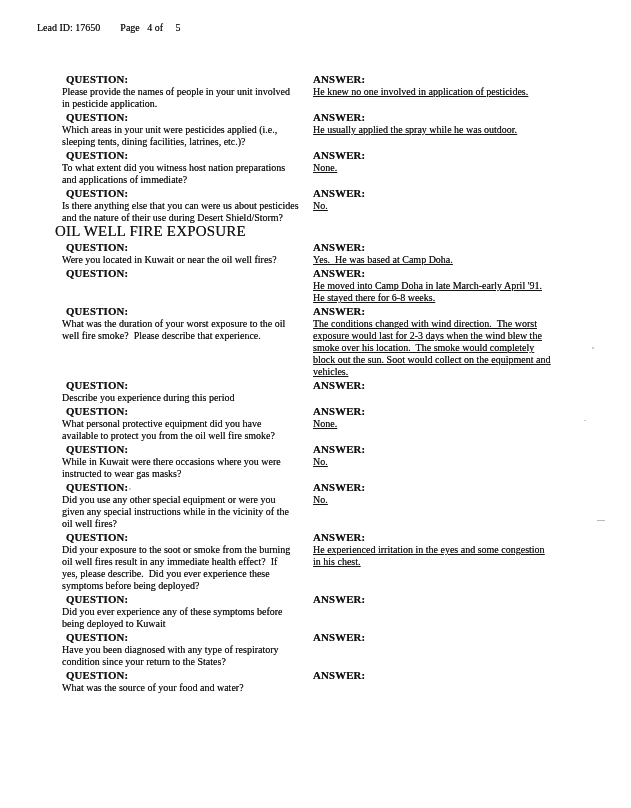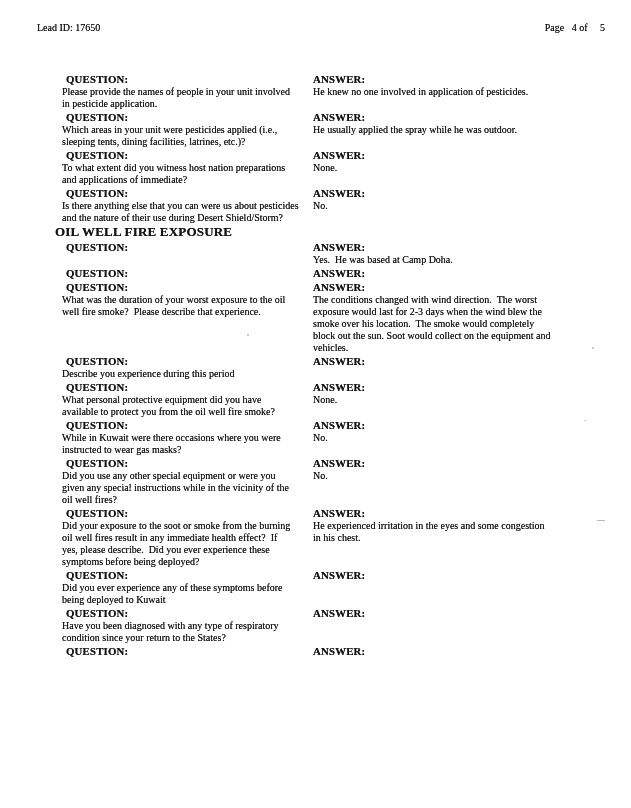--- a/index.html
+++ b/index.html
@@ -11,25 +11,25 @@
     position:relative;
     overflow:hidden;
     -webkit-font-smoothing:antialiased;
   }
   .page{
     position:absolute;inset:0;
     padding:22px 26px 0 37px;
     box-sizing:border-box;
   }
   .hdr{
-    display:flex;justify-content:space-between;align-items:flex-start;
+    display:flex;justify-content:flex-start;align-items:flex-start;
     font-size:10px;line-height:12px;
     text-shadow:0 0 .35px #444;
   }
-  .hdr .pg{white-space:pre;}
+  .hdr .pg{white-space:pre;padding-left:20px;}
   .content{
     margin-top:39px;
     padding-left:25px; 
     text-shadow:0 0 .35px #444;
   }
   .qa{
     display:grid;
     grid-template-columns:251px 1fr;
     margin-bottom:1px;
   }
@@ -39,24 +39,24 @@
     line-height:13px;
     letter-spacing:.2px;
   }
   .qcol .lbl{margin-left:4px;}
   .txt{
     font-size:10px;
     line-height:12px;
     white-space:pre-wrap;
     max-width:250px;
   }
-  .acol .txt{max-width:272px;}
+  .acol .txt{max-width:272px;text-decoration:underline;}
   .section{
-    font-weight:bold;
-    font-size:13px;
+    font-weight:normal;
+    font-size:15px;
     line-height:13px;
     letter-spacing:.2px;
     margin:1px 0 3px -7px; 
   }
   .speck{
     position:absolute;background:#b9b9b9;border-radius:50%;
   }
   .speck.dash{border-radius:0;height:1px;}
 </style>
 </head>
@@ -117,33 +117,36 @@
         <div class="lbl">ANSWER:</div>
         <div class="txt">No.</div>
       </div>
     </div>
 
     <div class="section">OIL WELL FIRE EXPOSURE</div>
 
     <div class="qa">
       <div class="qcol">
         <div class="lbl">QUESTION:</div>
+        <div class="txt">Were you located in Kuwait or near the oil well fires?</div>
       </div>
       <div class="acol">
         <div class="lbl">ANSWER:</div>
         <div class="txt">Yes.  He was based at Camp Doha.</div>
       </div>
     </div>
 
     <div class="qa">
       <div class="qcol">
         <div class="lbl">QUESTION:</div>
       </div>
       <div class="acol">
         <div class="lbl">ANSWER:</div>
+        <div class="txt">He moved into Camp Doha in late March-early April '91.
+He stayed there for 6-8 weeks.</div>
       </div>
     </div>
 
     <div class="qa">
       <div class="qcol">
         <div class="lbl">QUESTION:</div>
         <div class="txt">What was the duration of your worst exposure to the oil
 well fire smoke?  Please describe that experience.</div>
       </div>
       <div class="acol">
@@ -239,20 +242,21 @@
       </div>
       <div class="acol">
         <div class="lbl">ANSWER:</div>
         <div class="txt"></div>
       </div>
     </div>
 
     <div class="qa">
       <div class="qcol">
         <div class="lbl">QUESTION:</div>
+        <div class="txt">What was the source of your food and water?</div>
       </div>
       <div class="acol">
         <div class="lbl">ANSWER:</div>
       </div>
     </div>
 
   </div>
 
   <div class="speck" style="left:247px;top:334px;width:2px;height:2px;"></div>
   <div class="speck" style="left:592px;top:347px;width:2px;height:2px;"></div>

